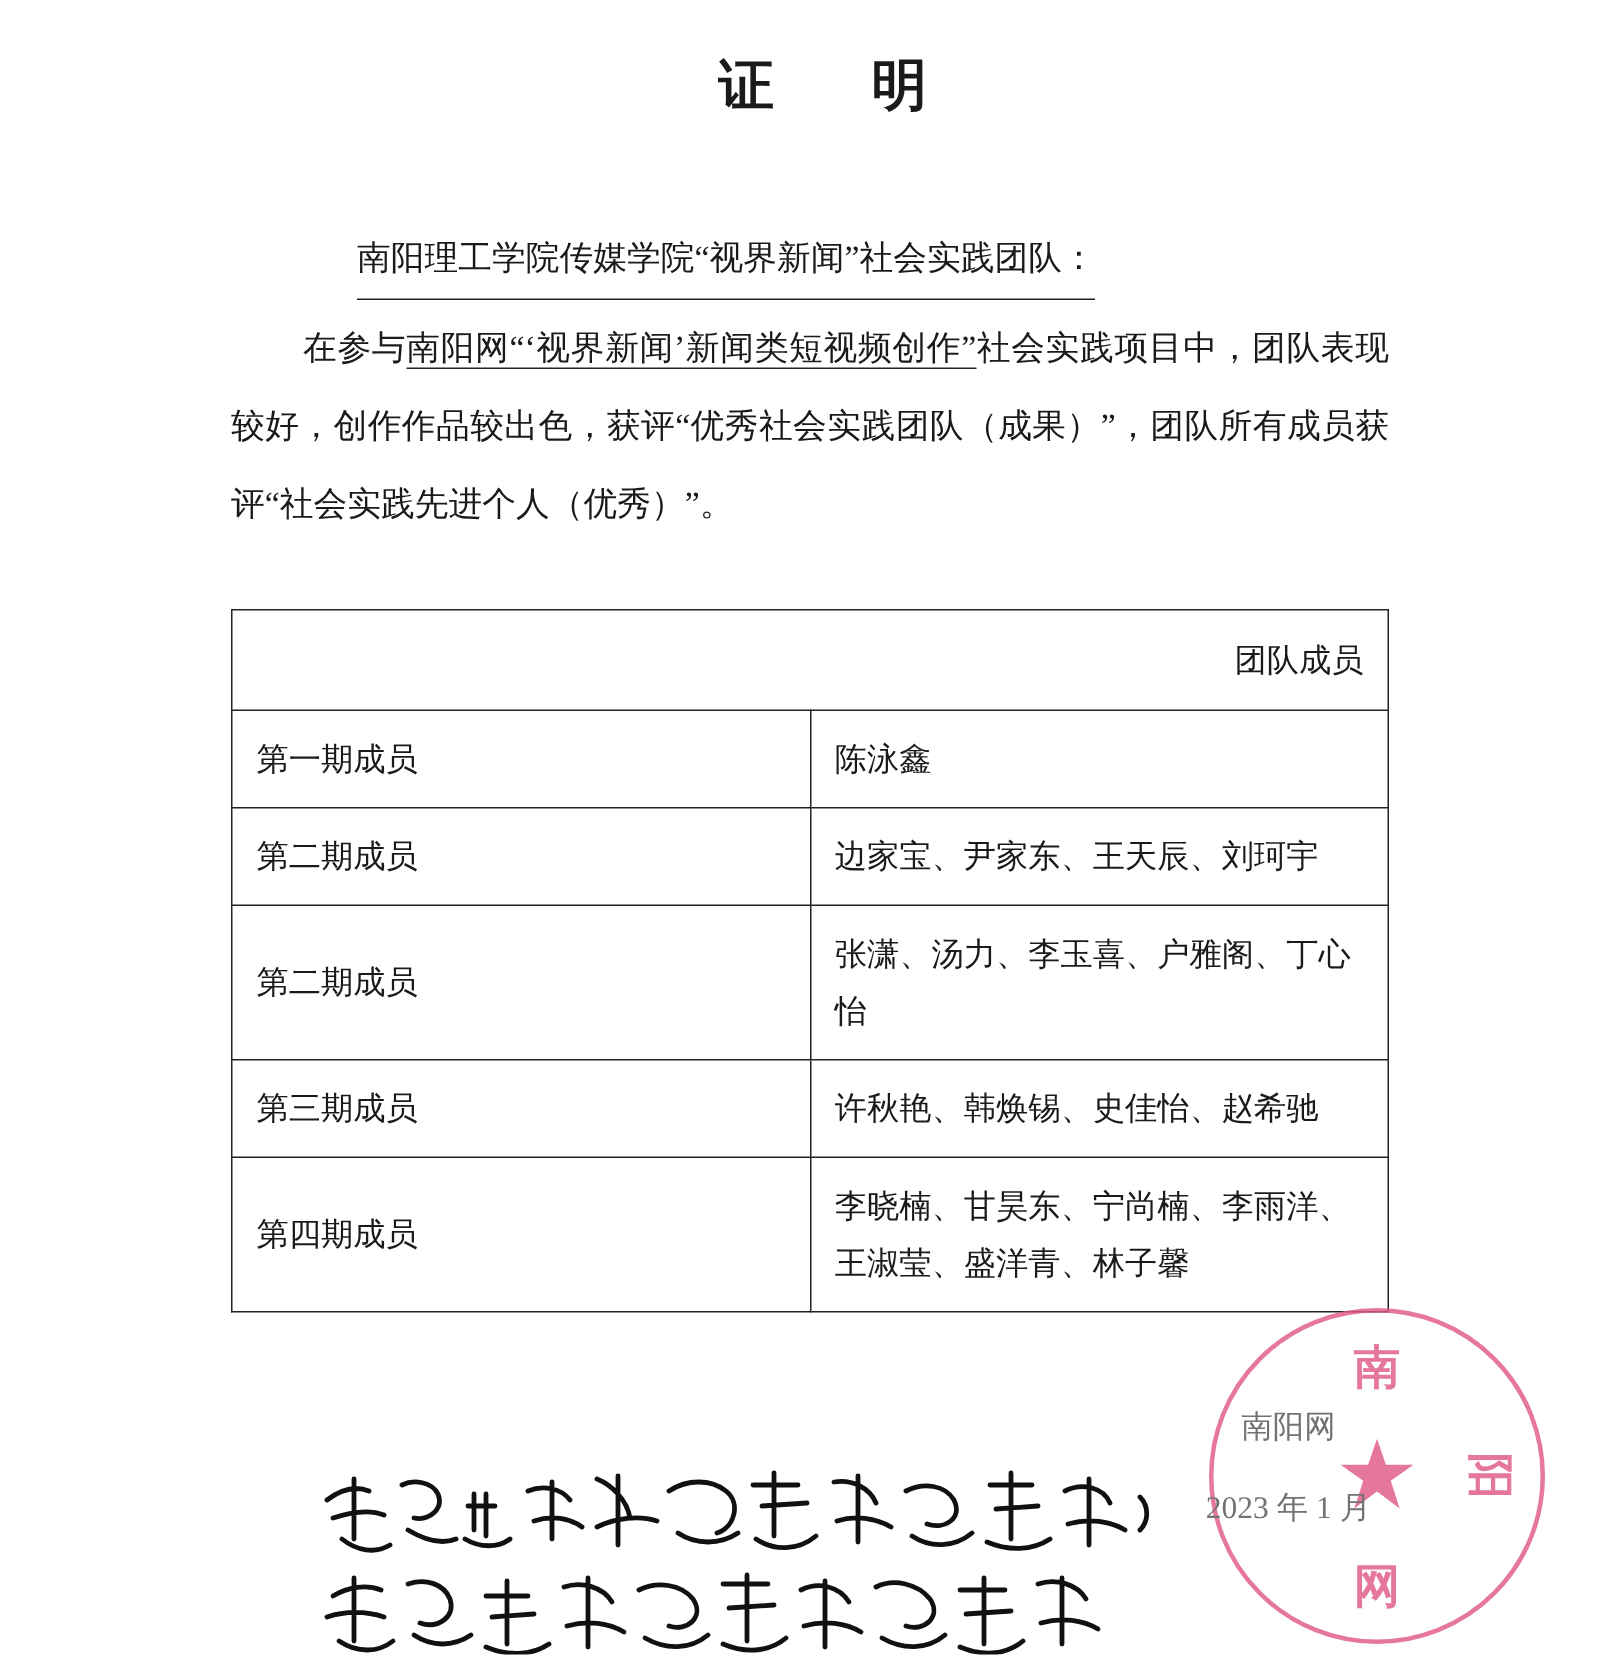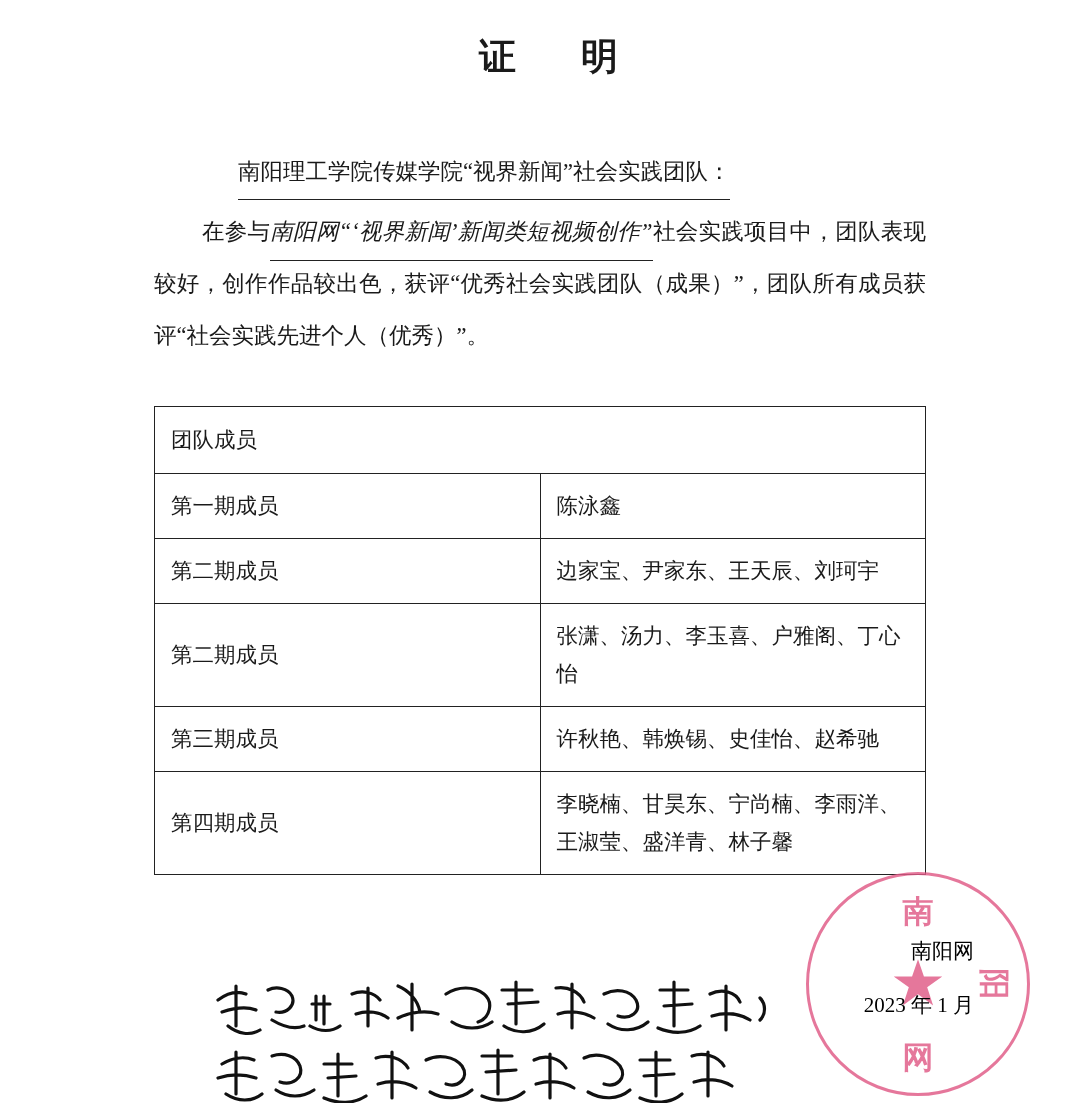--- a/index.html
+++ b/index.html
@@ -55,63 +55,62 @@
     text-align: justify;
     text-justify: inter-ideograph;
   }
 
   .para-indent {
     text-indent: 48px;
   }
 
   .underline-seg {
     border-bottom: 1.5px solid #222;
-    padding-bottom: 16px;
-    font-style: italic;
+    padding-bottom: 1px;
   }
 
   table.members {
     border-collapse: collapse;
     width: 772px;
     margin: 44px auto 0 auto;
     font-size: 21.5px;
     table-layout: fixed;
   }
   table.members td {
     border: 1.3px solid #222;
     padding: 13px 16px;
     line-height: 38px;
     vertical-align: middle;
   }
   table.members td.head {
-    text-align: left;
+    text-align: right;
     padding: 14px 16px;
   }
   table.members td.label {
     width: 160px;
     white-space: nowrap;
   }
 
   .footer {
     position: absolute;
     left: 0;
     top: 880px;
     width: 1080px;
     height: 223px;
   }
 
   .signoff {
     position: absolute;
     right: 106px;
     top: 12px;
     width: 230px;
-    text-align: right;
+    text-align: center;
     font-size: 21px;
     line-height: 54px;
-    color: #000000;
+    color: #737373;
   }
 
   
   .seal {
     position: absolute;
     left: 806px;
     top: -40px;
     width: 218px;
     height: 218px;
     border: 3.5px solid #e05a86;

